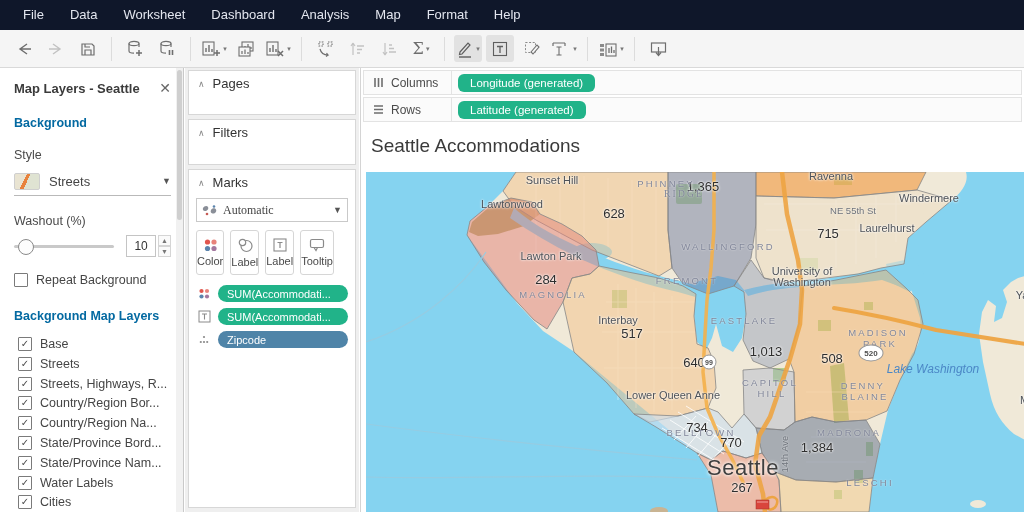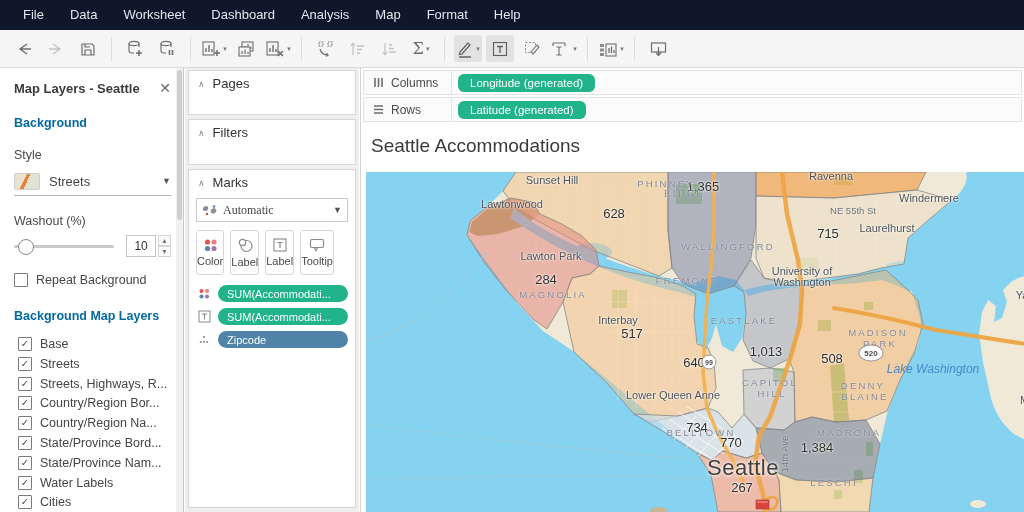--- a/index.html
+++ b/index.html
@@ -526,21 +526,21 @@
       <div class="ml hood" style="left: 187px; top: 122px;">MAGNOLIA</div>
       <div class="ml hood" style="left: 378px; top: 148px;">EASTLAKE</div>
       <div class="ml hood" style="left: 512px; top: 160px;">MADISON</div>
       <div class="ml hood" style="left: 514px; top: 171px;">PARK</div>
       <div class="ml hood" style="left: 404px; top: 210px;">CAPITOL</div>
       <div class="ml hood" style="left: 406px; top: 221px;">HILL</div>
       <div class="ml hood" style="left: 497px; top: 213px;">DENNY</div>
       <div class="ml hood" style="left: 499px; top: 224px;">BLAINE</div>
       <div class="ml hood" style="left: 335px; top: 260px;">BELLTOWN</div>
       <div class="ml hood" style="left: 483px; top: 260px;">MADRONA</div>
-      <div class="ml hood" style="left: 468px; top: 310px;">LESCHI</div>
+      <div class="ml hood" style="left: 504px; top: 310px;">LESCHI</div>
       <div class="ml road" style="left: 487px; top: 38px;">NE 55th St</div>
       <div class="ml road" style="left: 418px; top: 282px; transform: translate(-50%, -50%) rotate(-90deg);">14th Ave</div>
       <div class="ml water" style="left: 567px; top: 197px;">Lake Washington</div>
       <div class="ml city" style="left: 377px; top: 296px;">Seattle</div>
       <div class="badge oval" style="left: 505px; top: 134px;">520</div>
       <div class="badge circle" style="left: 343px; top: 190px;">99</div>
     </div>
 </div>
 
 </body></html>

